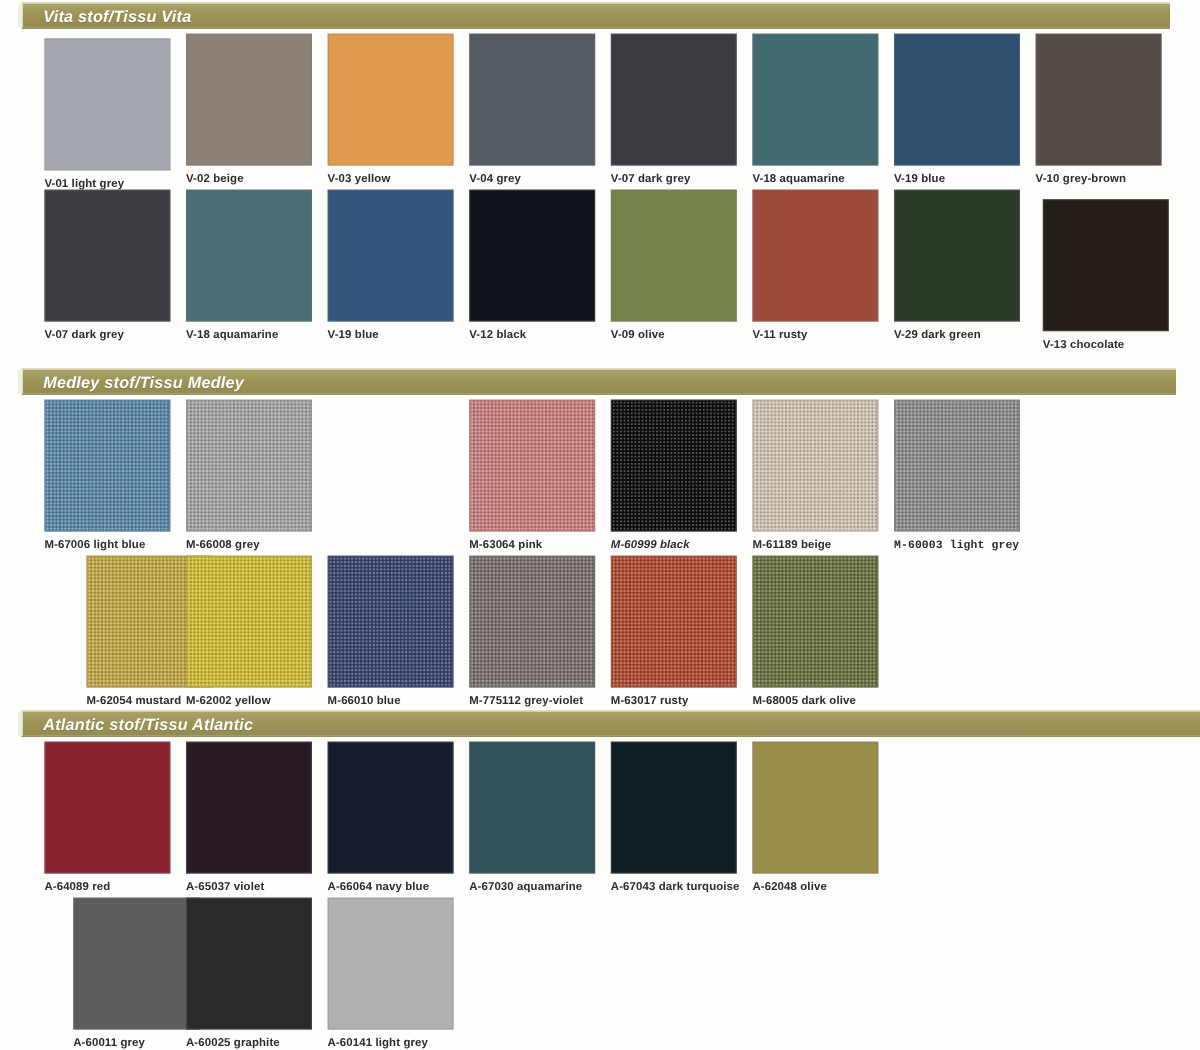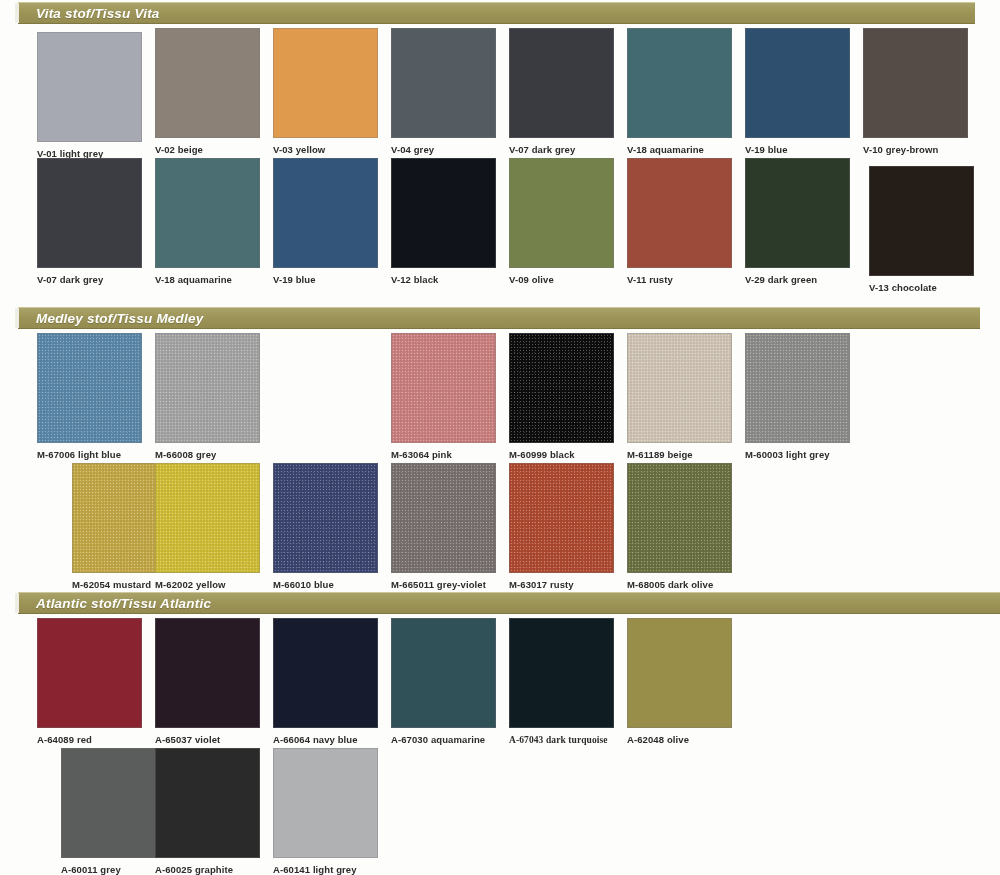--- a/index.html
+++ b/index.html
@@ -225,33 +225,33 @@
         <div class="cell" style="left: 391px; top: 0px;">
           <div class="swatch textured" style="background: rgb(201, 127, 126); width: 105px; height: 110px;">
             <div class="tex"></div>
           </div>
           <div class="label" style="color: rgb(43, 43, 43);">M-63064 pink</div>
         </div>
         <div class="cell" style="left: 509px; top: 0px;">
           <div class="swatch textured" style="background: rgb(13, 13, 13); width: 105px; height: 110px;">
             <div class="tex"></div>
           </div>
-          <div class="label" style="color: rgb(43, 43, 43);">M-60999 black</div>
+          <div class="label" style="color: rgb(43, 43, 43); font-style: italic;">M-60999 black</div>
         </div>
         <div class="cell" style="left: 627px; top: 0px;">
           <div class="swatch textured" style="background: rgb(207, 196, 180); width: 105px; height: 110px;">
             <div class="tex"></div>
           </div>
           <div class="label" style="color: rgb(43, 43, 43);">M-61189 beige</div>
         </div>
         <div class="cell" style="left: 745px; top: 0px;">
           <div class="swatch textured" style="background: rgb(140, 141, 139); width: 105px; height: 110px;">
             <div class="tex"></div>
           </div>
-          <div class="label" style="color: rgb(43, 43, 43);">M-60003 light grey</div>
+          <div class="label" style="color: rgb(43, 43, 43); font-family: Liberation Mono, monospace;">M-60003 light grey</div>
         </div>
       </div>
       <div class="row" style="top: 463px;">
         <div class="cell" style="left: 37px; top: 0px; padding-left: 35px;">
           <div class="swatch textured" style="background: rgb(194, 167, 71); width: 105px; height: 110px;">
             <div class="tex"></div>
           </div>
           <div class="label" style="color: rgb(43, 43, 43);">M-62054 mustard</div>
         </div>
         <div class="cell" style="left: 155px; top: 0px;">
@@ -263,21 +263,21 @@
         <div class="cell" style="left: 273px; top: 0px;">
           <div class="swatch textured" style="background: rgb(58, 69, 112); width: 105px; height: 110px;">
             <div class="tex"></div>
           </div>
           <div class="label" style="color: rgb(43, 43, 43);">M-66010 blue</div>
         </div>
         <div class="cell" style="left: 391px; top: 0px;">
           <div class="swatch textured" style="background: rgb(120, 112, 111); width: 105px; height: 110px;">
             <div class="tex"></div>
           </div>
-          <div class="label" style="color: rgb(43, 43, 43);">M-665011 grey-violet</div>
+          <div class="label" style="color: rgb(43, 43, 43);">M-775112 grey-violet</div>
         </div>
         <div class="cell" style="left: 509px; top: 0px;">
           <div class="swatch textured" style="background: rgb(173, 74, 49); width: 105px; height: 110px;">
             <div class="tex"></div>
           </div>
           <div class="label" style="color: rgb(43, 43, 43);">M-63017 rusty</div>
         </div>
         <div class="cell" style="left: 627px; top: 0px;">
           <div class="swatch textured" style="background: rgb(106, 112, 65); width: 105px; height: 110px;">
             <div class="tex"></div>
@@ -313,21 +313,21 @@
         <div class="cell" style="left: 391px; top: 0px;">
           <div class="swatch" style="background: rgb(47, 81, 87); width: 105px; height: 110px;">
             <div class="tex"></div>
           </div>
           <div class="label" style="color: rgb(43, 43, 43);">A-67030 aquamarine</div>
         </div>
         <div class="cell" style="left: 509px; top: 0px;">
           <div class="swatch" style="background: rgb(15, 28, 34); width: 105px; height: 110px;">
             <div class="tex"></div>
           </div>
-          <div class="label" style="color: rgb(43, 43, 43); font-family: Liberation Serif, serif;">A-67043 dark turquoise</div>
+          <div class="label" style="color: rgb(43, 43, 43);">A-67043 dark turquoise</div>
         </div>
         <div class="cell" style="left: 627px; top: 0px;">
           <div class="swatch" style="background: rgb(153, 141, 74); width: 105px; height: 110px;">
             <div class="tex"></div>
           </div>
           <div class="label" style="color: rgb(43, 43, 43);">A-62048 olive</div>
         </div>
       </div>
       <div class="row" style="top: 748px;">
         <div class="cell" style="left: 37px; top: 0px; margin-left: 24px;">

